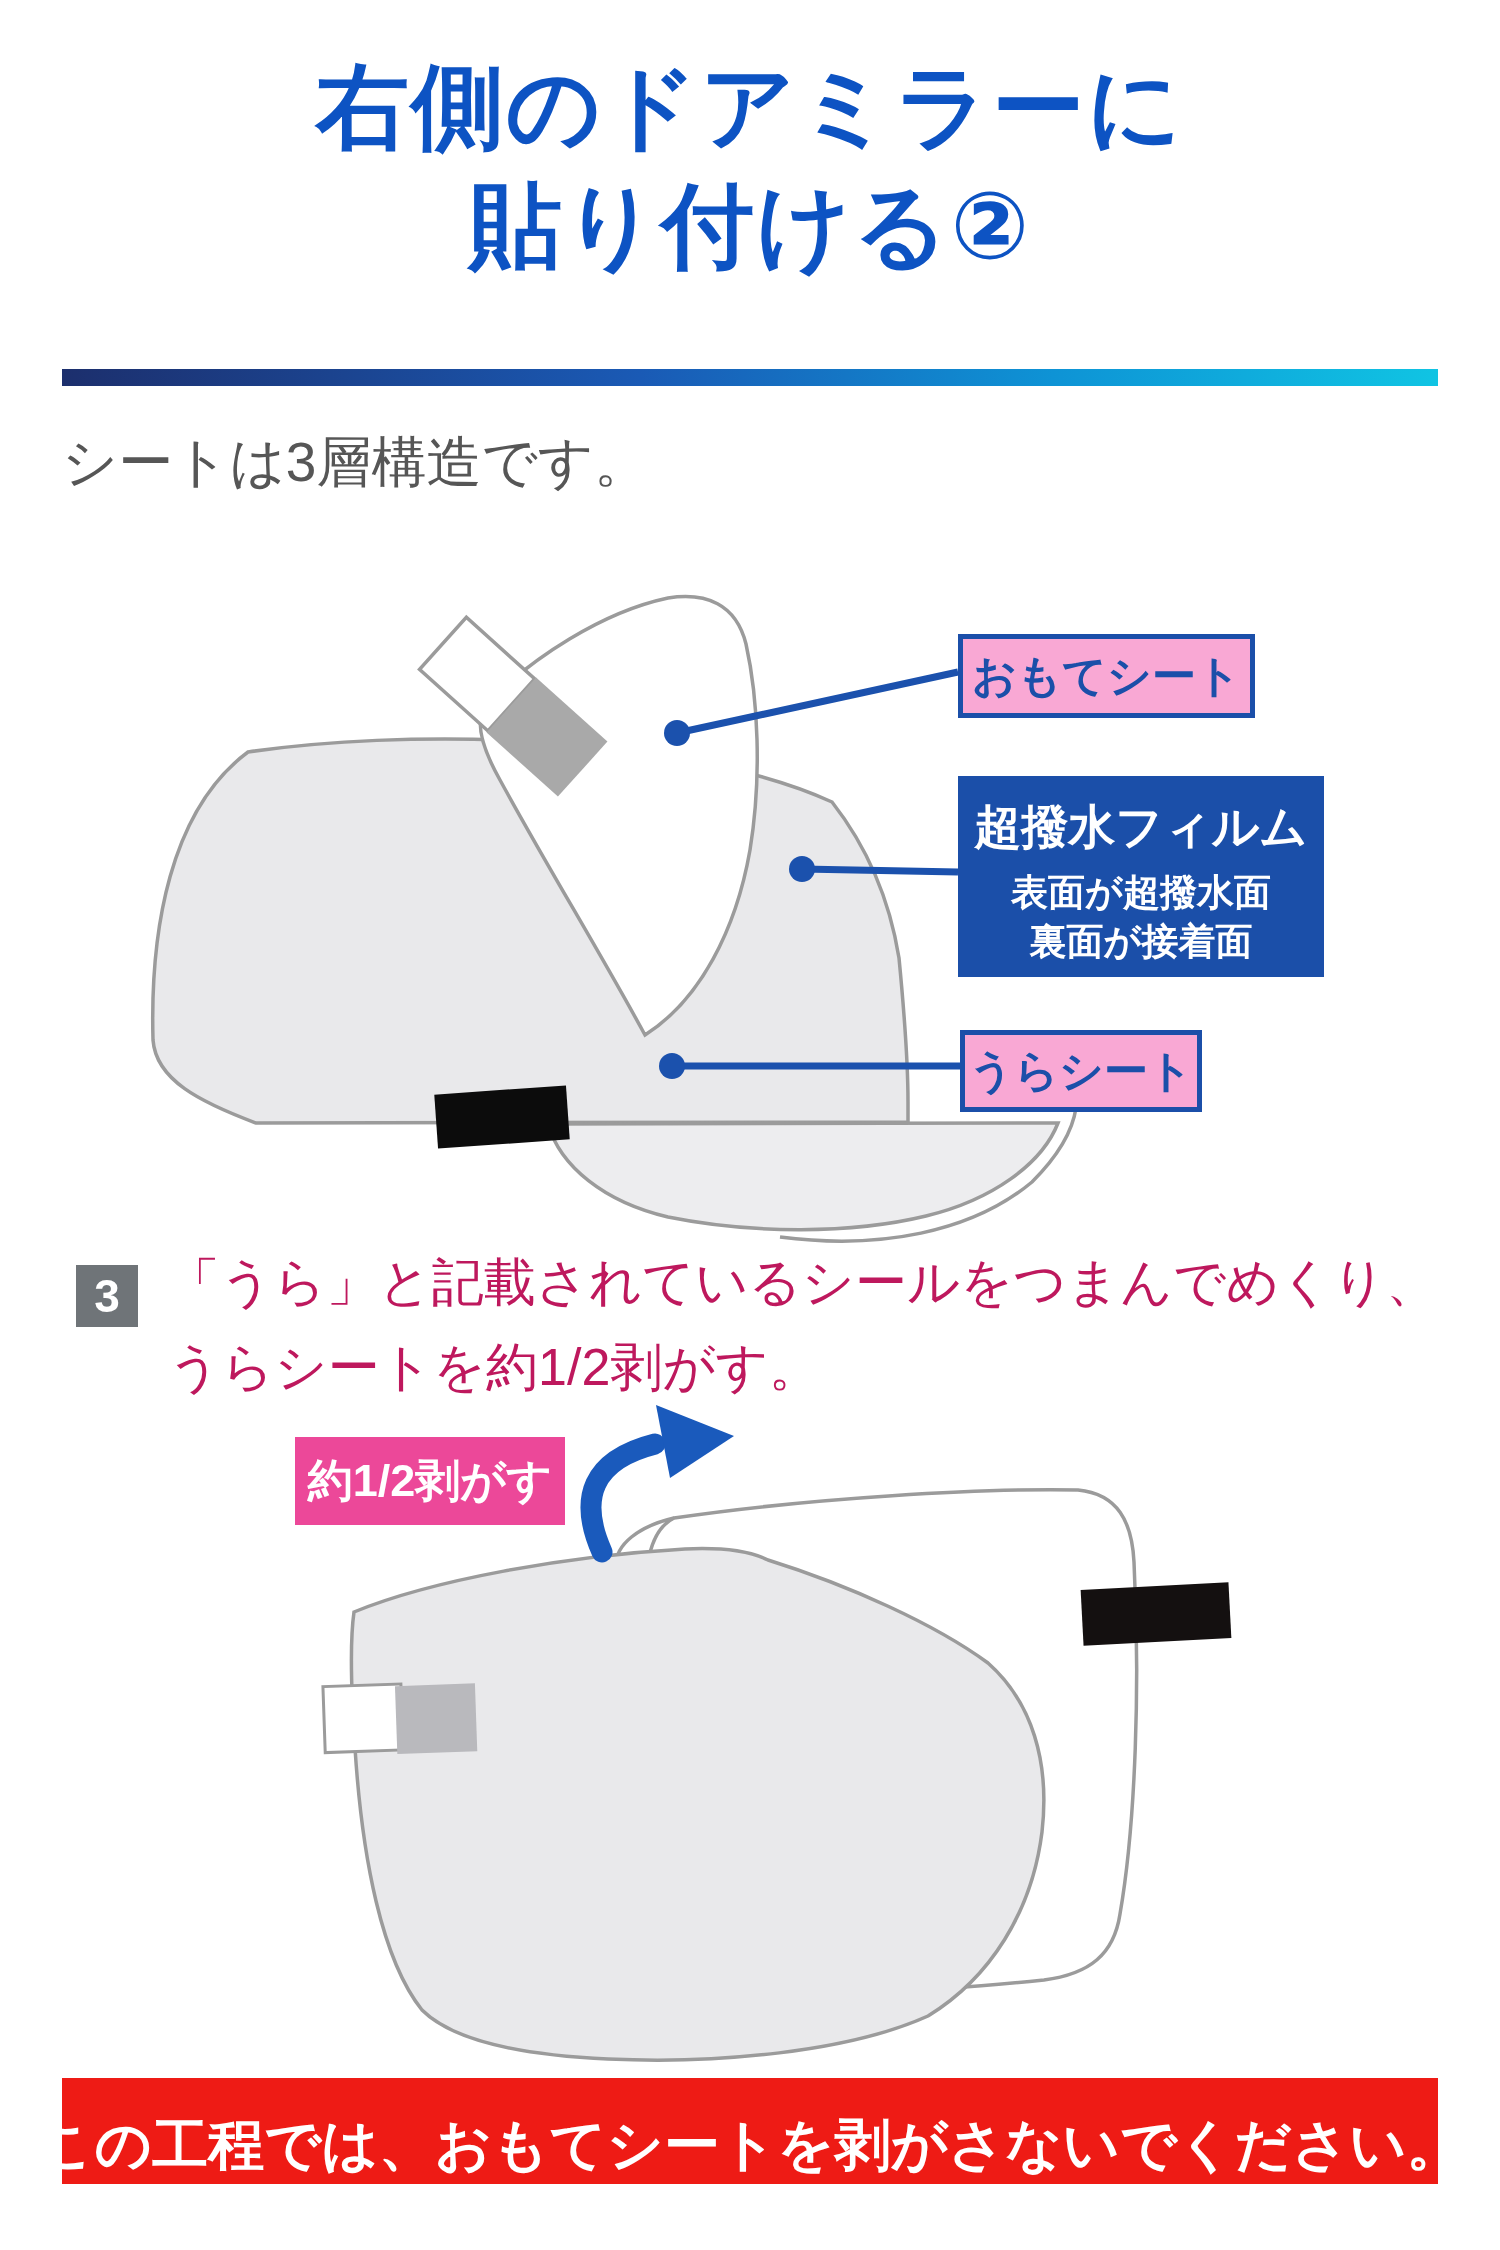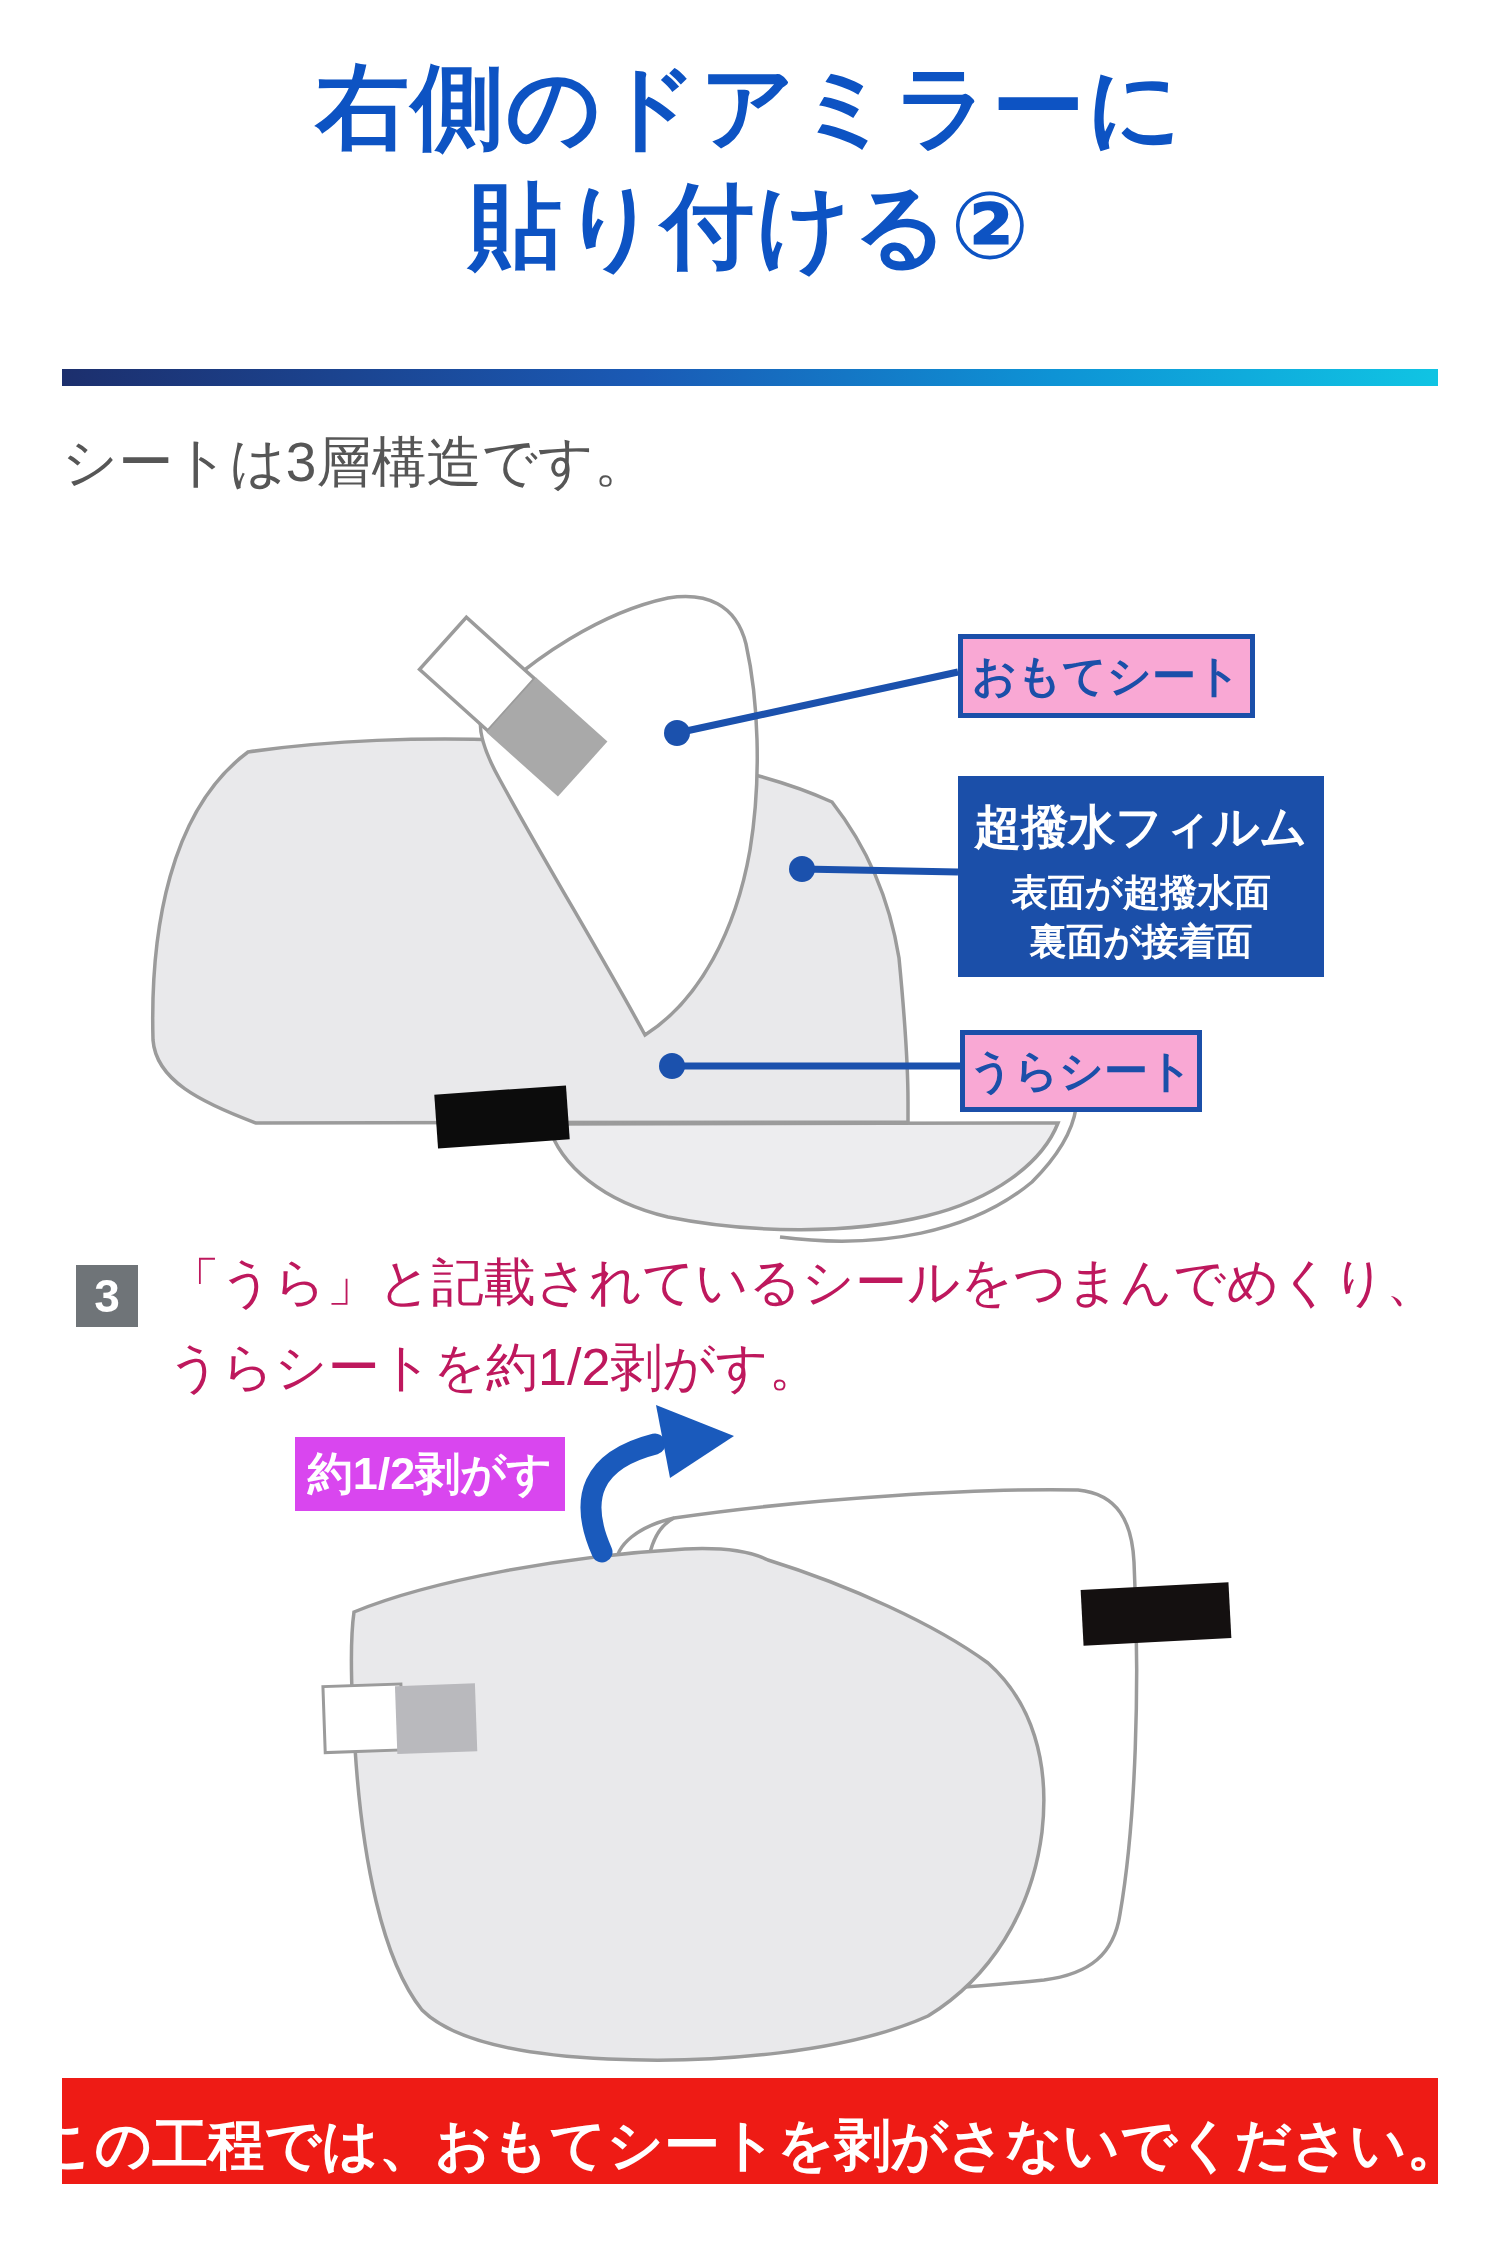--- a/index.html
+++ b/index.html
@@ -44,21 +44,21 @@
   #step-num{
     left:76px;top:1265px;width:62px;height:62px;background:#6f7478;color:#ffffff;
     font-size:46px;font-weight:bold;display:flex;align-items:center;justify-content:center;
   }
   #step-text{
     left:168px;top:1240px;width:1300px;color:#be185d;
     font-size:52px;line-height:1.63;font-weight:500;
   }
   
   #peel-label{
-    left:295px;top:1437px;width:270px;height:74px;background:#d946ef;color:#ffffff;
+    left:295px;top:1437px;width:270px;height:88px;background:#ec4899;color:#ffffff;
     font-size:45px;font-weight:bold;display:flex;align-items:center;justify-content:center;
   }
   
   #warning{
     left:62px;top:2078px;width:1376px;height:106px;background:#ee1b15;color:#ffffff;
     font-size:56px;font-weight:bold;display:flex;align-items:flex-end;justify-content:center;
     white-space:nowrap;
   }
 </style>
 </head>

